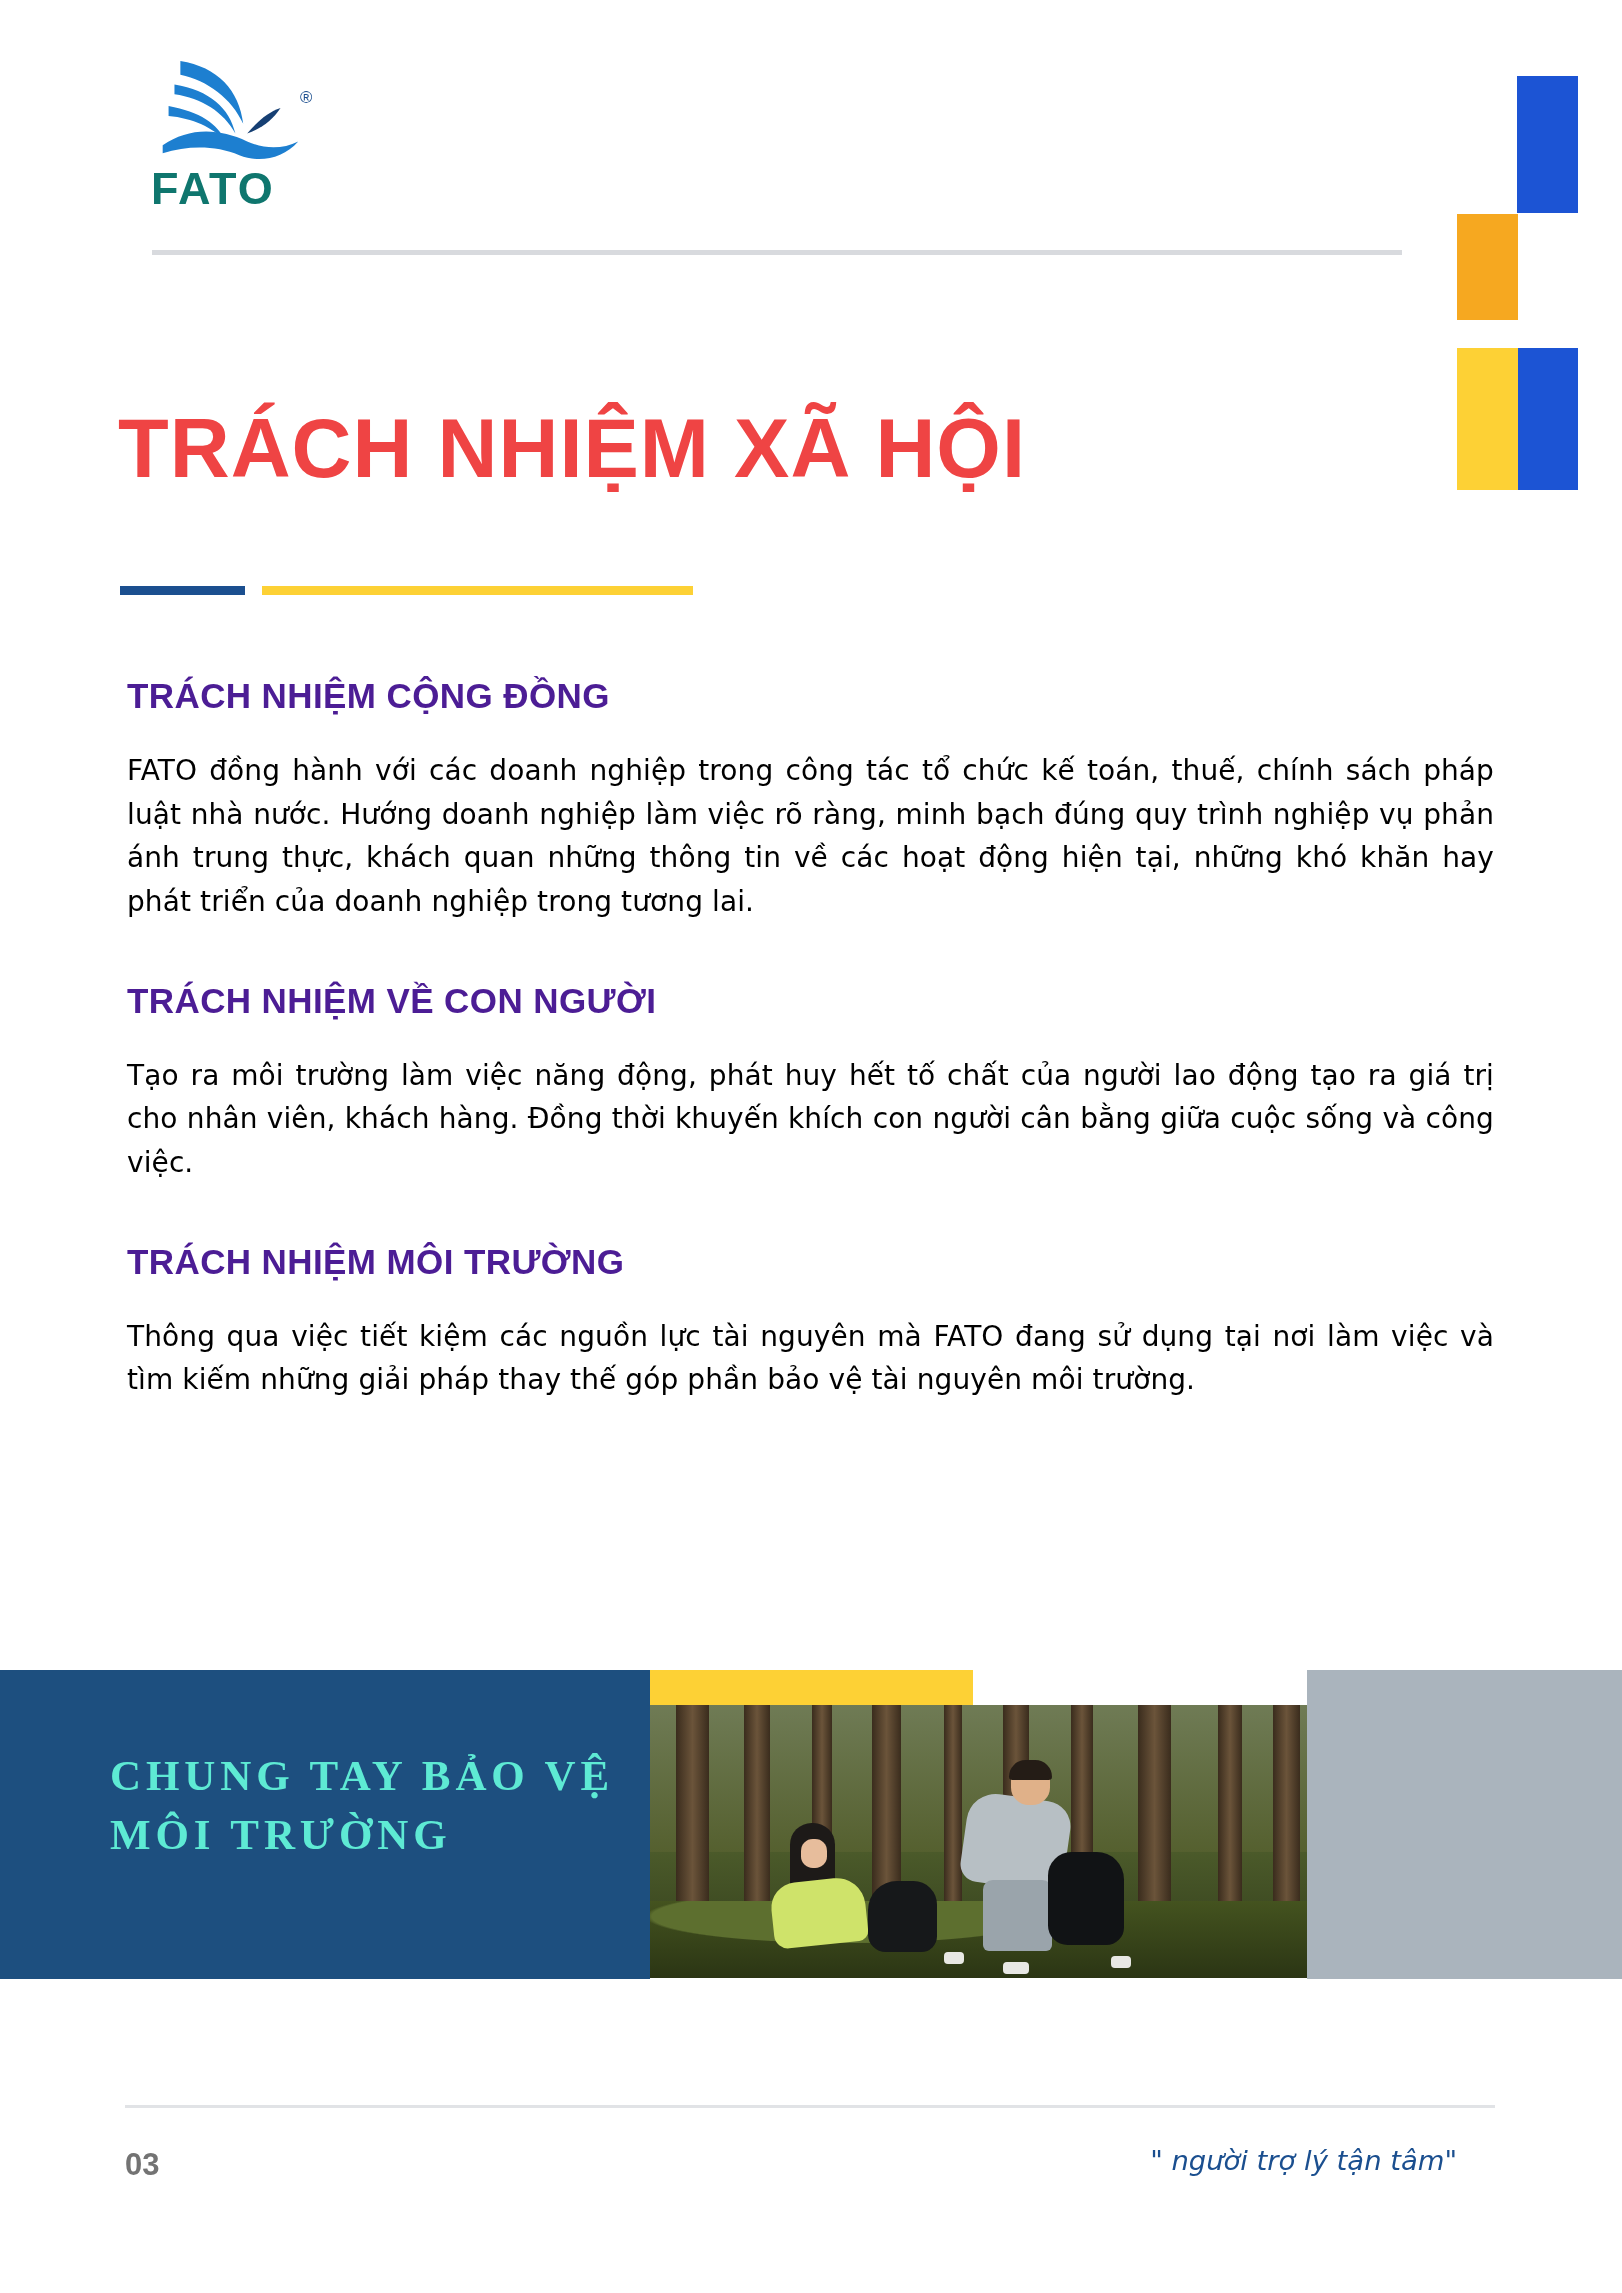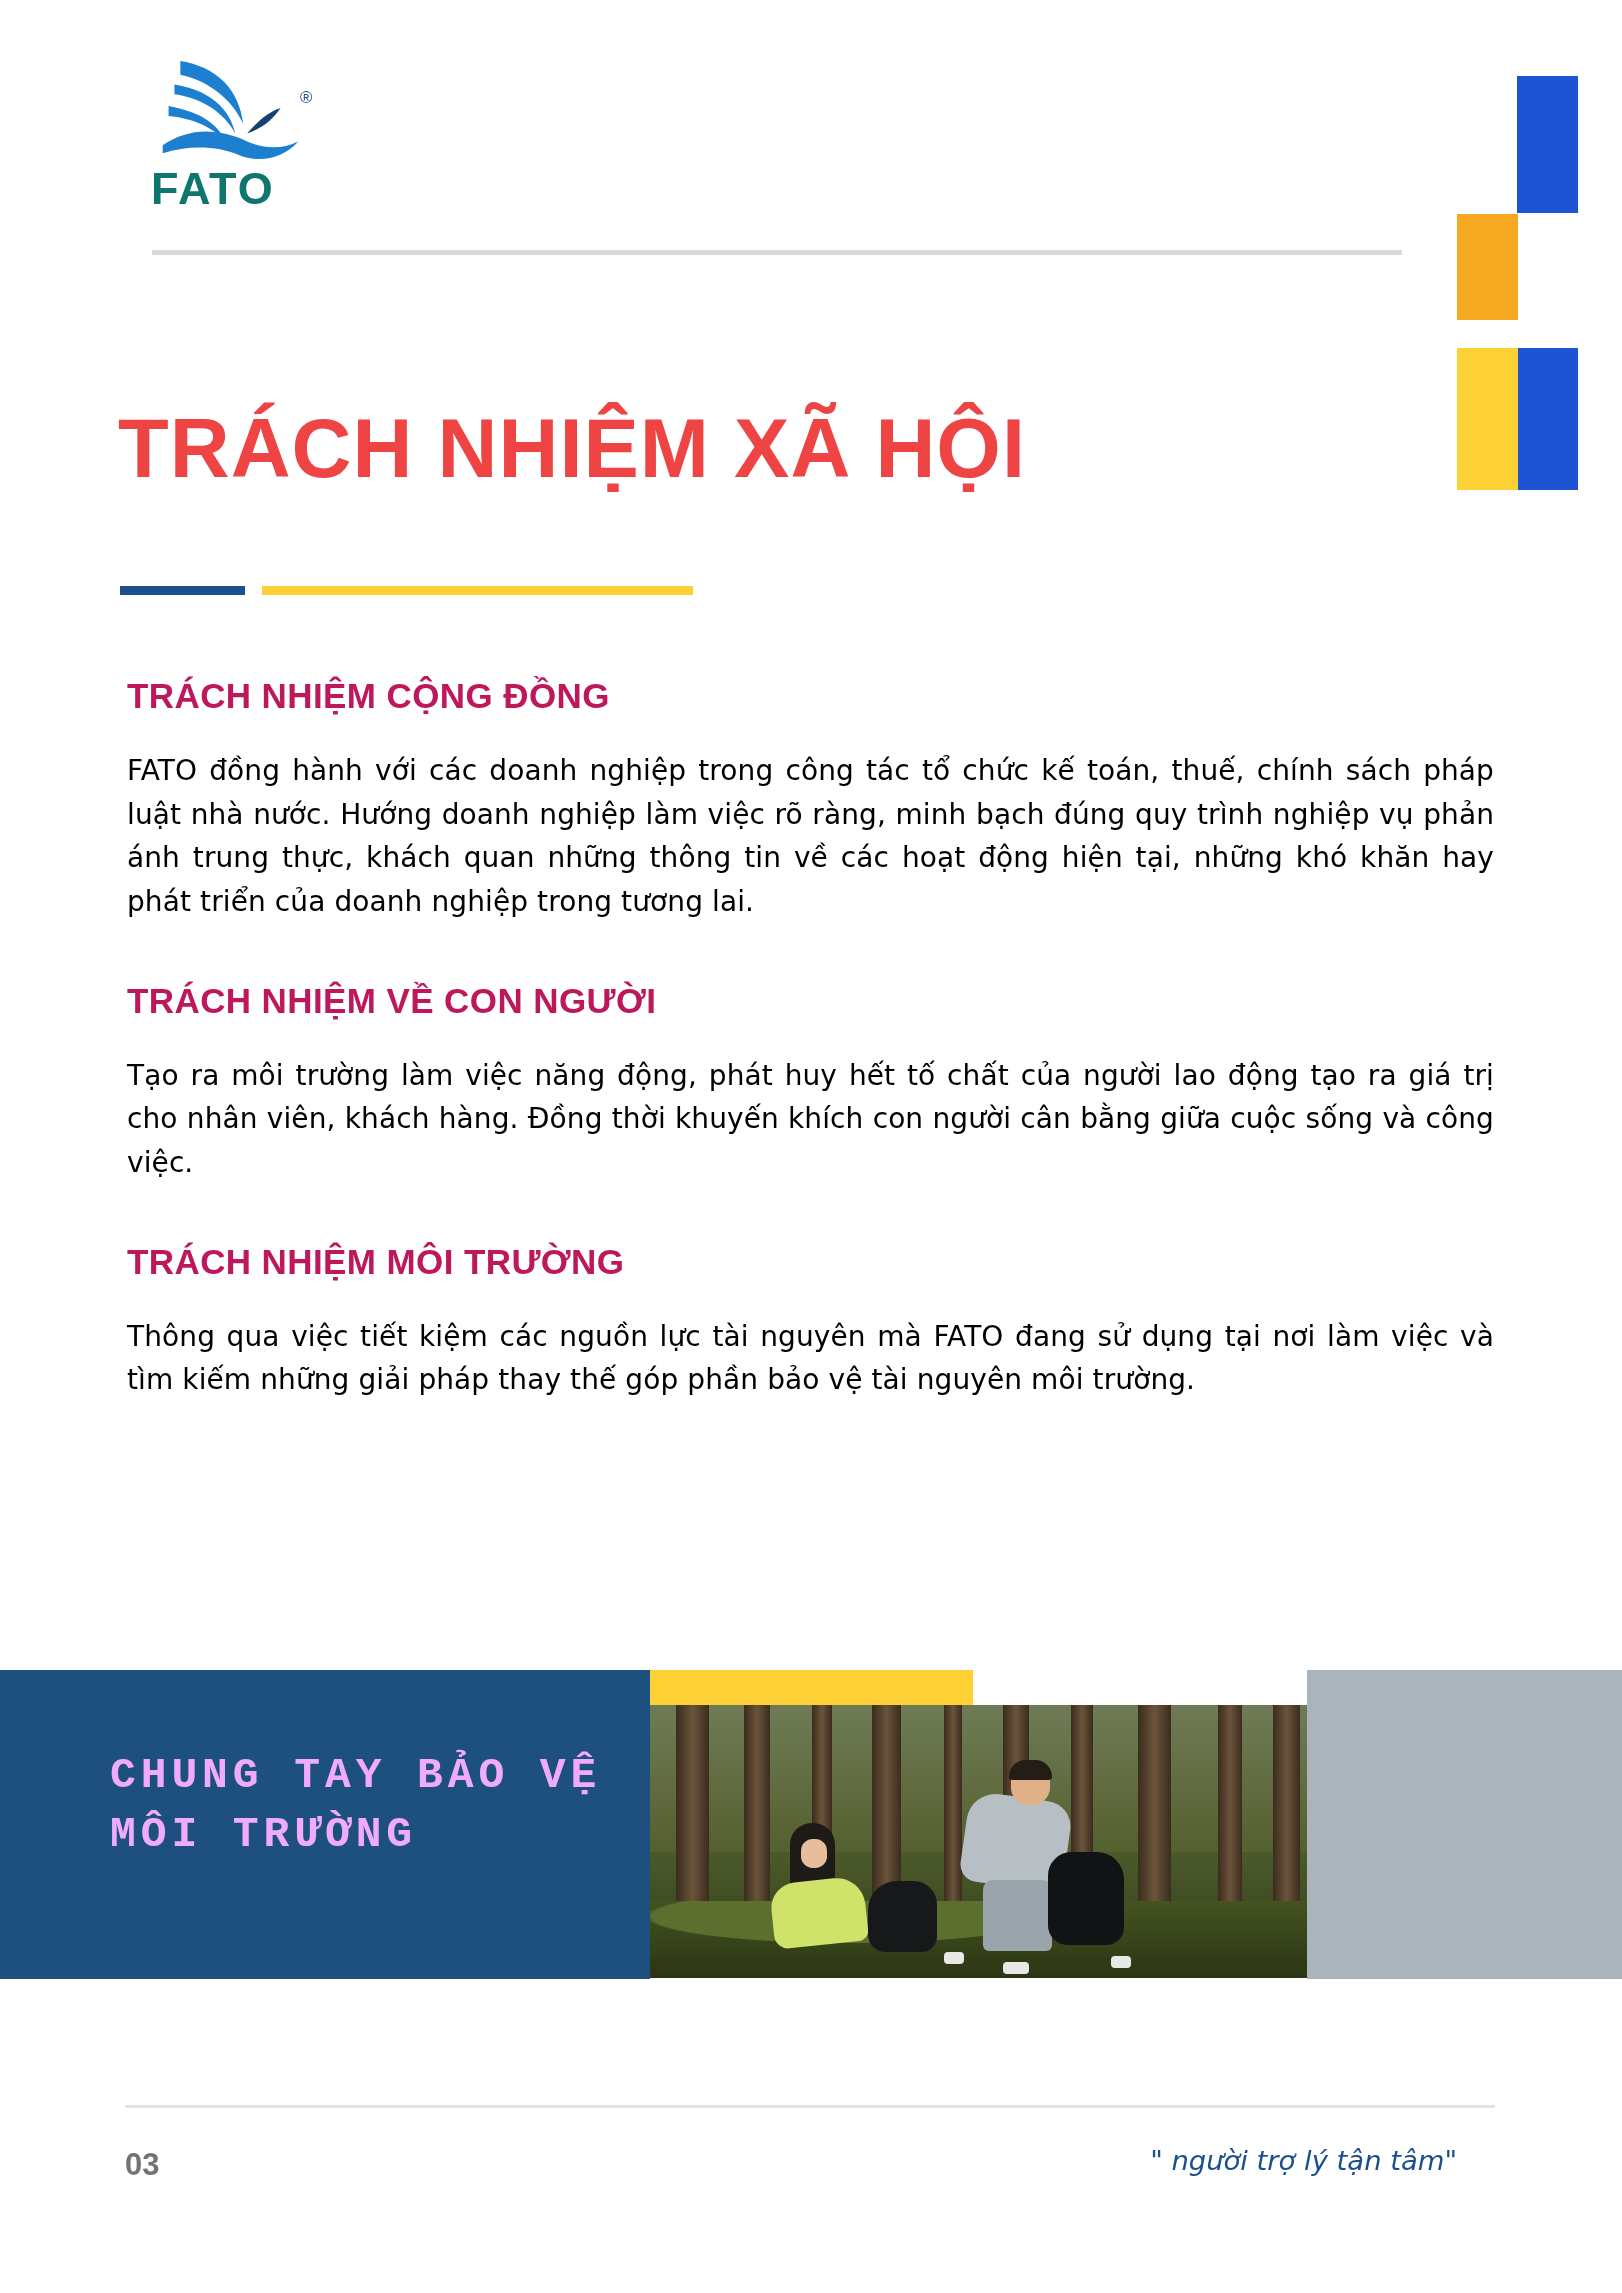--- a/index.html
+++ b/index.html
@@ -113,21 +113,21 @@
     position: absolute;
     left: 127px;
     top: 676px;
     width: 1367px;
   }
   .sec-heading {
     font-family: "Liberation Sans Narrow", "Liberation Sans", sans-serif;
     font-weight: bold;
     font-size: 35px;
     letter-spacing: 0.4px;
-    color: #be185d;
+    color: #4c1d95;
     margin: 0 0 33px 0;
   }
   .sec-body {
     font-family: "DejaVu Sans", sans-serif;
     font-size: 28px;
     line-height: 1.56;
     color: #000000;
     text-align: justify;
     margin: 0;
     letter-spacing: 0.1px;
@@ -147,26 +147,26 @@
     position: absolute;
     left: 0; top: 0;
     width: 650px; height: 309px;
     background: #1d4f7f;
   }
   .banner-caption {
     position: absolute;
     left: 110px;
     top: 76px;
     width: 510px;
-    font-family: Liberation Mono, monospace;
+    font-family: Liberation Serif, serif;
     font-weight: bold;
     font-size: 43px;
     line-height: 1.38;
     letter-spacing: 4.9px;
-    color: #f0abfc;
+    color: #5eead4;
   }
   .banner-yellow-tab {
     position: absolute;
     left: 650px;
     top: 0;
     width: 323px;
     height: 35px;
     background: #fdd135;
   }
   .banner-photo {

